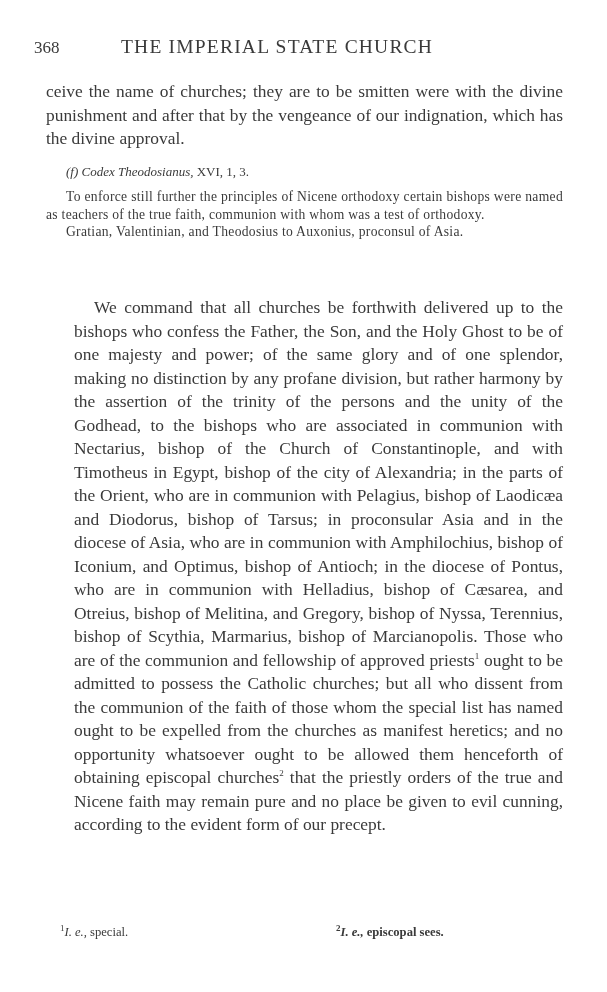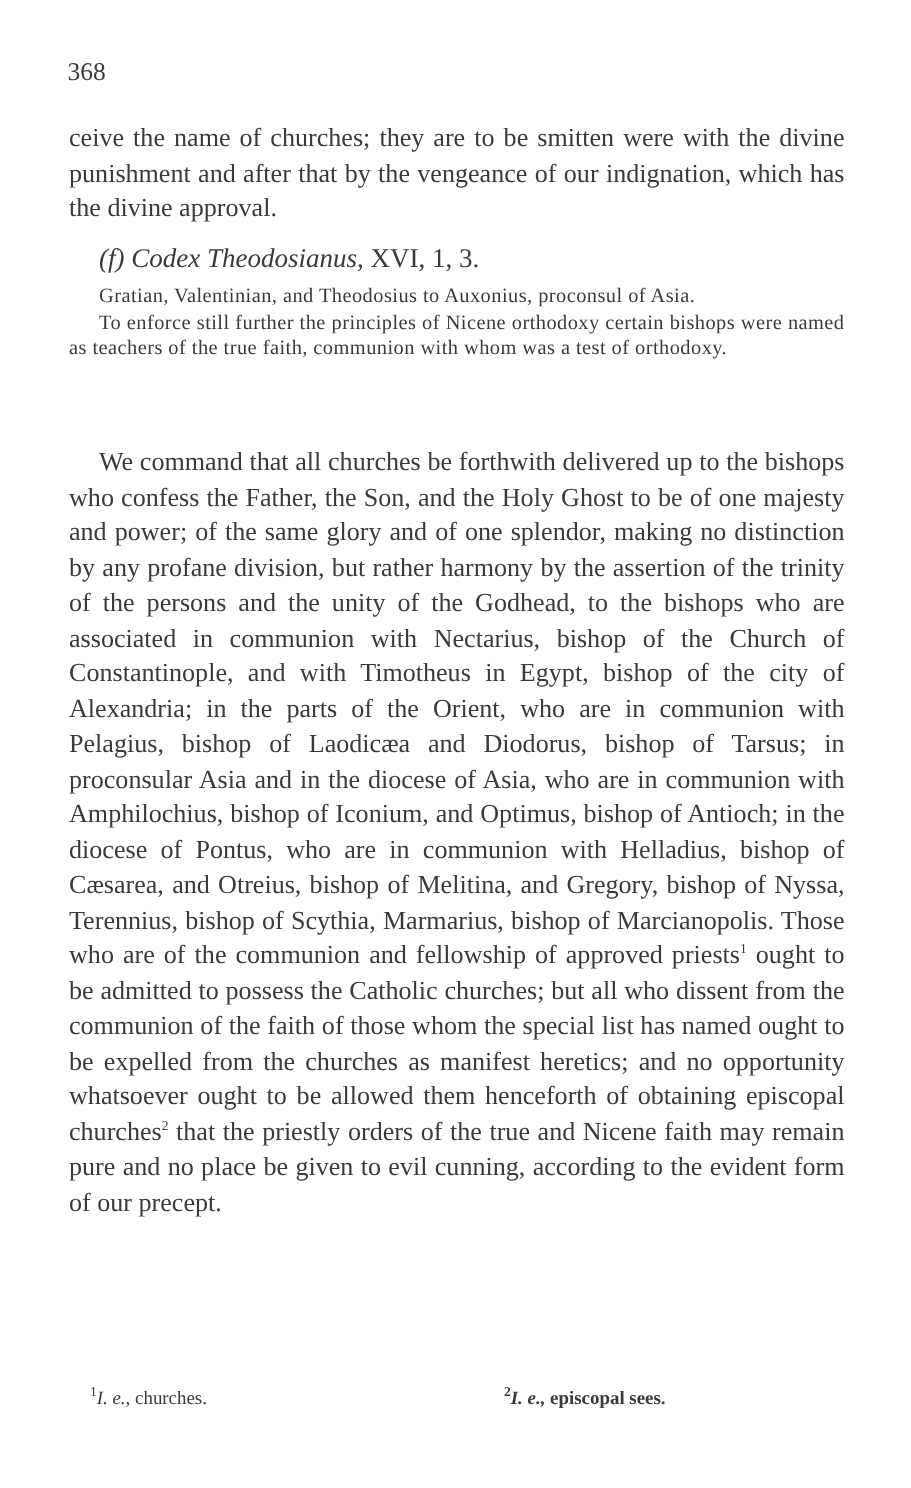--- a/index.html
+++ b/index.html
@@ -1,58 +1,59 @@
 <!DOCTYPE html>
 <html><head>
 <meta charset="utf-8">
 <style>
   html, body { margin: 0; padding: 0; background: #ffffff; }
   body { width: 607px; height: 992px; position: relative; overflow: hidden;
          font-family: "Liberation Serif", "DejaVu Serif", serif; color: #3a3a3a; }
-  .header { position: absolute; top: 36px; left: 45px; width: 517px; height: 28px; }
+  .header { position: absolute; top: 36px; left: 34px; width: 517px; height: 28px; }
   .page-num { position: absolute; left: 0; top: 2px; font-size: 17px; color: #3a3a3a; }
   .running-title { position: absolute; left: 87px; top: 0; font-size: 19.5px; letter-spacing: 1.2px; color: #3a3a3a; }
   .col { position: absolute; left: 46px; width: 517px; }
   .p { font-size: 17.4px; line-height: 23.5px; text-align: justify; text-align-last: left; margin: 0; }
-  .p.indent { text-indent: 20px; }
+  .p.indent { text-indent: 20px; margin-left: 28px; }
   .cont { top: 80px; }
-  .source { top: 160px; font-size: 18px; line-height: 24px; padding-left: 20px; width: 497px; }
+  .source { top: 160px; font-size: 13px; line-height: 24px; padding-left: 20px; width: 497px; }
   .source i { font-style: italic; }
   .intro { top: 188px; }
   .small { font-size: 13.6px; line-height: 17.5px; text-align: justify; text-align-last: left; margin: 0; letter-spacing: 0.3px; }
   .small.indent { text-indent: 20px; }
   .main { top: 296px; }
   .notes { top: 925px; font-size: 12.6px; height: 16px; }
   .note1 { position: absolute; left: 14px; }
   .note2 { position: absolute; left: 290px; font-weight: bold; }
   .note sup, .p sup { font-size: 9px; vertical-align: super; line-height: 0; }
   .note i { font-style: italic; }
 </style>
 </head>
 <body>
 
 <div class="header">
   <span class="page-num">368</span>
+  <span class="running-title">THE IMPERIAL STATE CHURCH</span>
 </div>
 
 <div class="col cont">
   <p class="p">ceive the name of churches; they are to be smitten were with the divine punishment and after that by the vengeance of our indignation, which has the divine approval.</p>
 </div>
 
 <div class="col source">
   <i>(f)</i>
   <i>Codex Theodosianus,</i>
   <span>XVI, 1, 3.</span>
 </div>
 
 <div class="col intro">
+  <p class="small indent">To enforce still further the principles of Nicene orthodoxy certain bishops were named as teachers of the true faith, communion with whom was a test of orthodoxy.</p>
   <p class="small indent">Gratian, Valentinian, and Theodosius to Auxonius, proconsul of Asia.</p>
-  <p class="small indent">To enforce still further the principles of Nicene orthodoxy certain bishops were named as teachers of the true faith, communion with whom was a test of orthodoxy.</p>
 </div>
 
 <div class="col main">
   <p class="p indent"><span>We command that all churches be forthwith delivered up to the bishops who confess the Father, the Son, and the Holy Ghost to be of one majesty and power; of the same glory and of one splendor, making no distinction by any profane division, but rather harmony by the assertion of the trinity of the persons and the unity of the Godhead, to the bishops who are associated in communion with Nectarius, bishop of the Church of Constantinople, and with Timotheus in Egypt, bishop of the city of Alexandria; in the parts of the Orient, who are in communion with Pelagius, bishop of Laodicæa and Diodorus, bishop of Tarsus; in proconsular Asia and in the diocese of Asia, who are in communion with Amphilochius, bishop of Iconium, and Optimus, bishop of Antioch; in the diocese of Pontus, who are in communion with Helladius, bishop of Cæsarea, and Otreius, bishop of Melitina, and Gregory, bishop of Nyssa, Terennius, bishop of Scythia, Mar­marius, bishop of Marcianopolis.  Those who are of the com­munion and fellowship of approved priests</span><sup>1</sup><span> ought to be ad­mitted to possess the Catholic churches; but all who dissent from the communion of the faith of those whom the special list has named ought to be expelled from the churches as manifest heretics; and no opportunity whatsoever ought to be allowed them henceforth of obtaining episcopal churches</span><sup>2</sup><span> that the priestly orders of the true and Nicene faith may remain pure and no place be given to evil cunning, according to the evident form of our precept.</span></p>
 </div>
 
 <div class="col notes">
-  <span class="note note1"><sup>1</sup><i>I. e.,</i><span> churches.</span></span>
+  <span class="note note1"><sup>1</sup><i>I. e.,</i><span> special.</span></span>
   <span class="note note2"><sup>2</sup><i>I. e.,</i><span> episcopal sees.</span></span>
 </div>
 
 </body></html>

